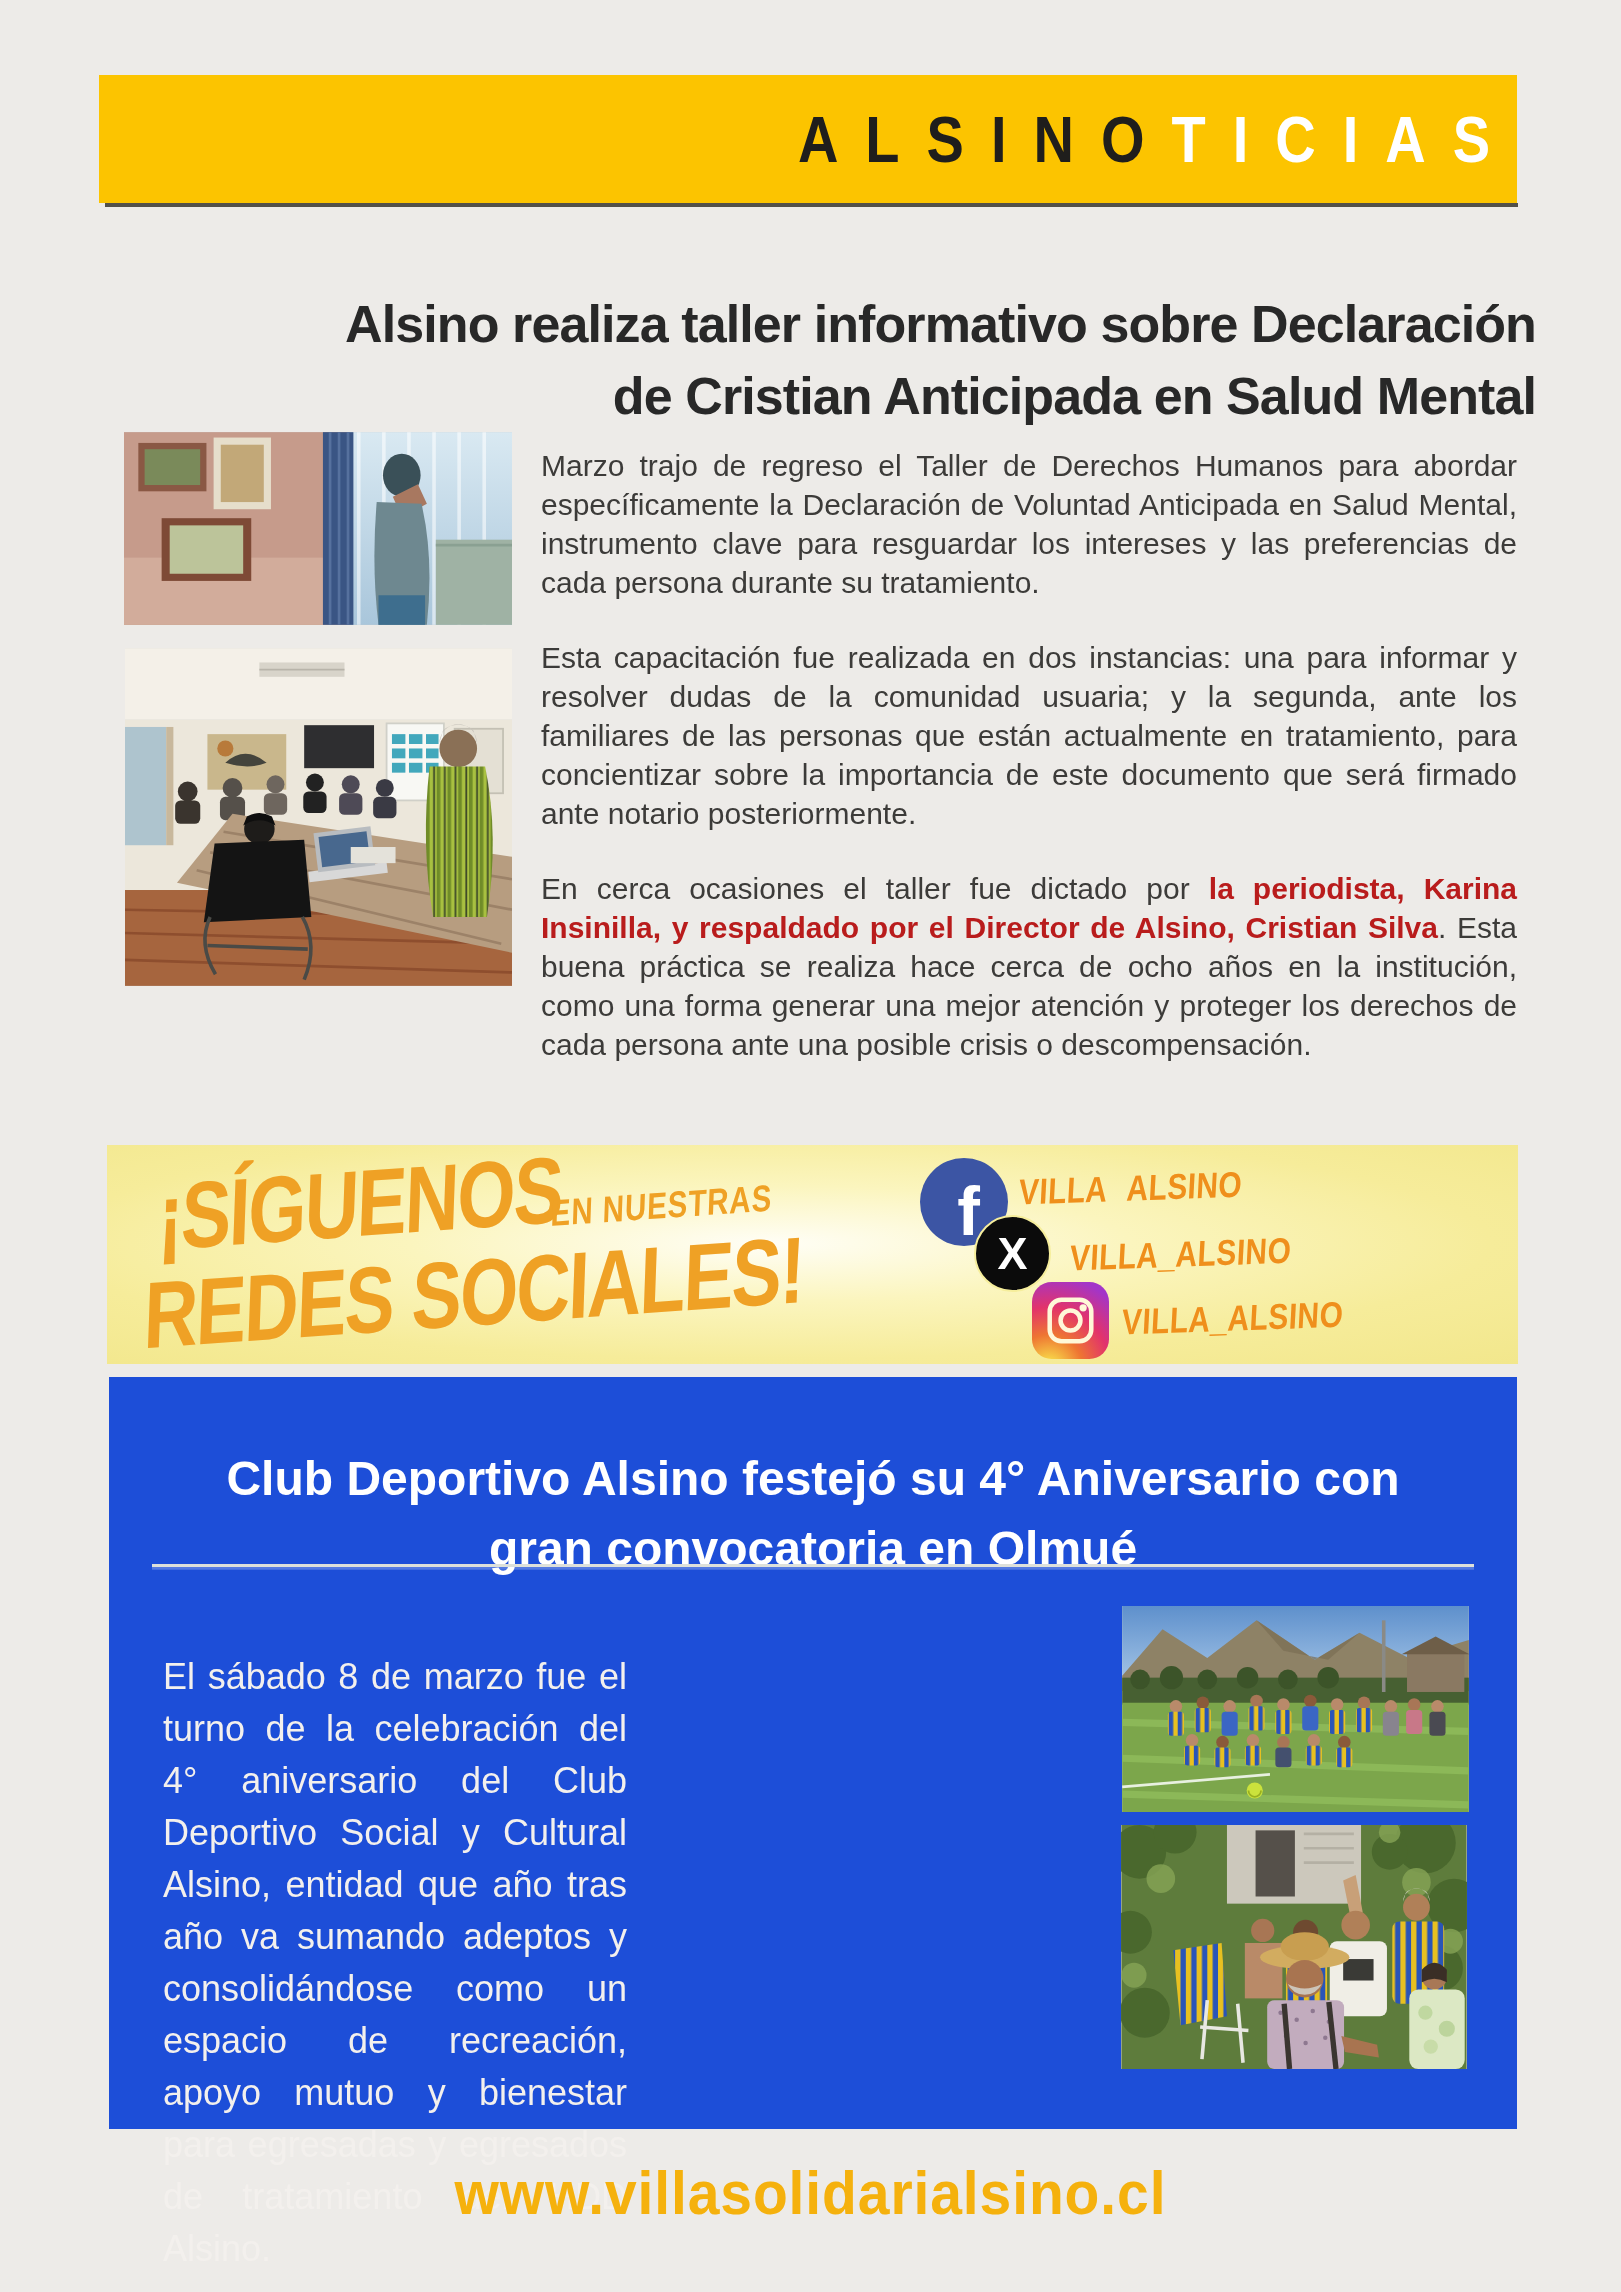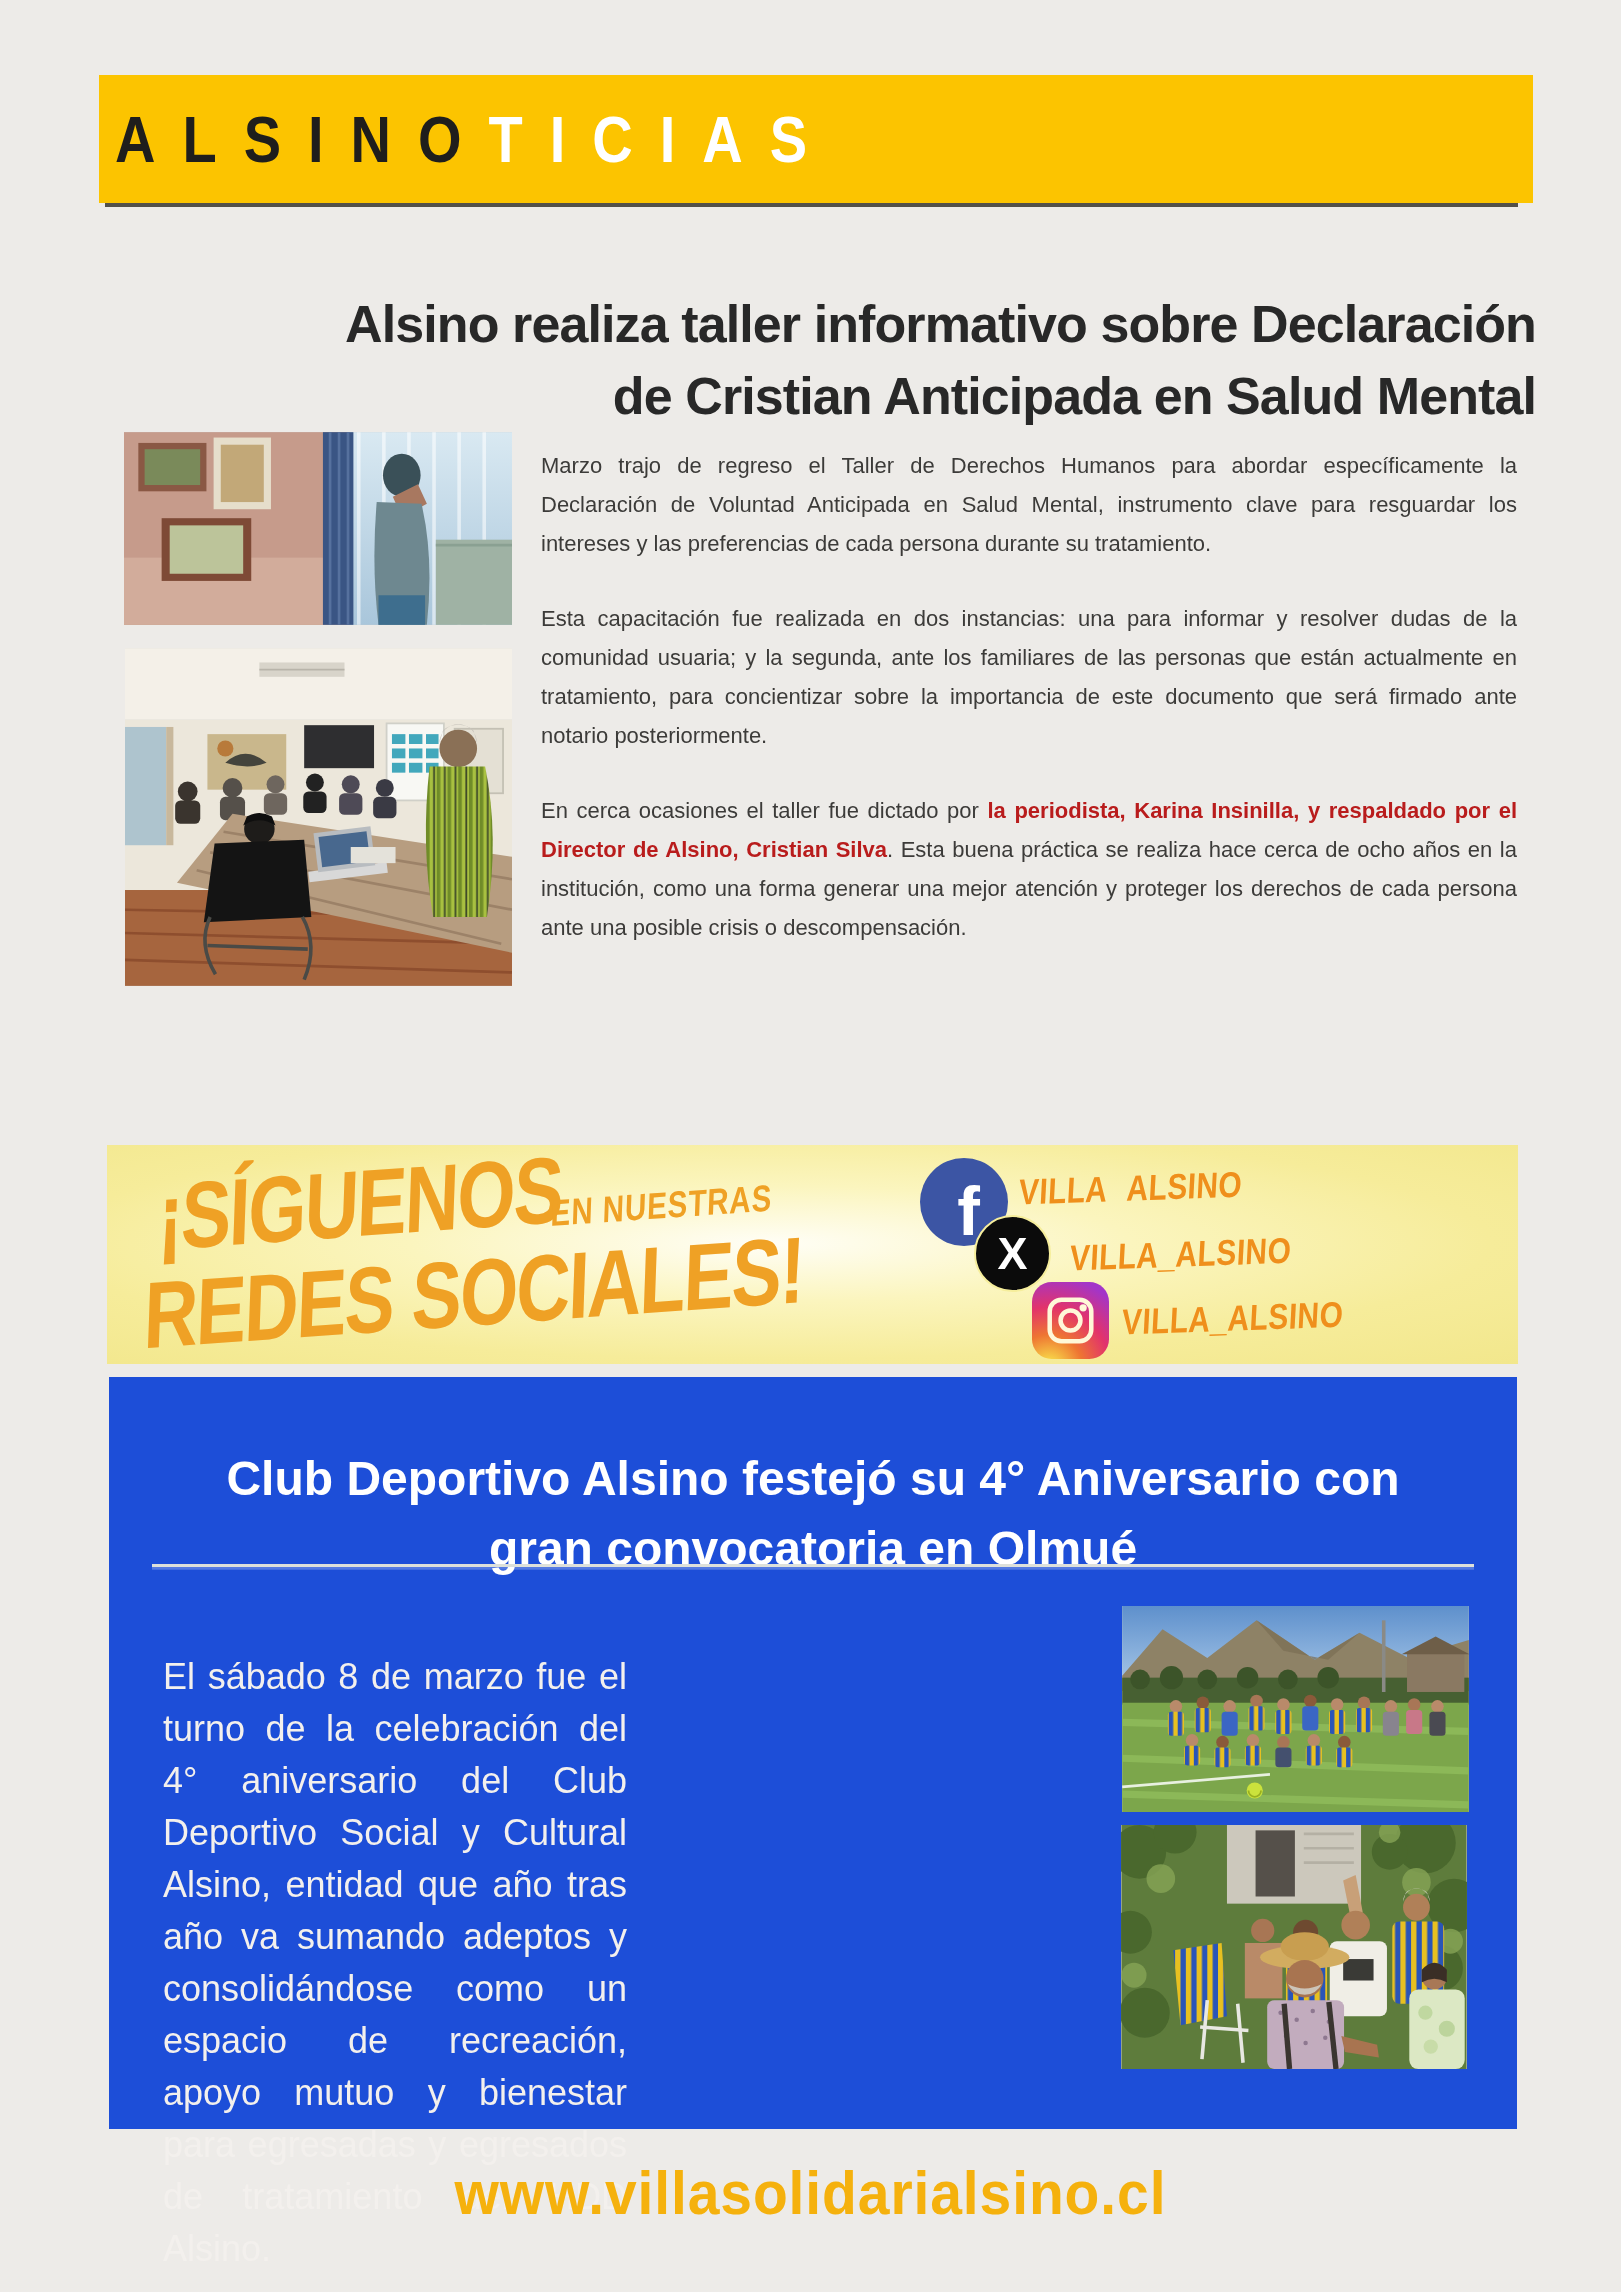--- a/index.html
+++ b/index.html
@@ -6,39 +6,39 @@
   .page{
     position:relative;width:1621px;height:2293px;margin:0 auto;
     background:#EDEBE8;overflow:hidden;
     font-family:"Liberation Sans",sans-serif;
   }
   .abs{position:absolute;}
 
   
   .masthead{
     left:99px;top:75px;width:1418px;height:128px;background:#FCC400;
-    display:flex;align-items:center;justify-content:flex-start;padding-left:16px;
+    display:flex;align-items:center;justify-content:flex-end;
   }
   .masthead-title{
     font-size:56px;font-weight:bold;letter-spacing:27px;color:#1F1E1C;
     transform:scaleY(1.15);white-space:nowrap;
   }
   .masthead-title .white{color:#FFFFFF;}
   .masthead-underline{left:105px;top:203px;width:1413px;height:3.6px;background:#52504A;}
 
   
   .headline{
     left:121px;top:253px;width:1415px;
     font-size:52px;line-height:72px;font-weight:bold;letter-spacing:-0.9px;color:#282828;text-align:right;
   }
   .photo-frame{overflow:hidden;background:#CCC;}
   .photo-frame svg{display:block;}
   .body-col{
     left:541px;top:446px;width:976px;
-    font-size:22px;line-height:39px;color:#3C3B39;text-align:justify;
+    font-size:30px;line-height:39px;color:#3C3B39;text-align:justify;
   }
   .body-col p{margin:0 0 36px 0;}
   .body-col b{color:#b91c1c;}
 
   
   .social-banner{
     left:107px;top:1145px;width:1411px;height:219px;
     background:radial-gradient(ellipse at 47% 45%, #FFFEF6 0%, #FBF5BE 34%, #F6EC9A 68%, #F2E78C 100%);
   }
   .follow-group{left:43px;top:5.4px;width:770px;height:206px;transform:rotate(-4deg) skewX(-6deg);transform-origin:left top;color:#EFA125;font-weight:bold;}

